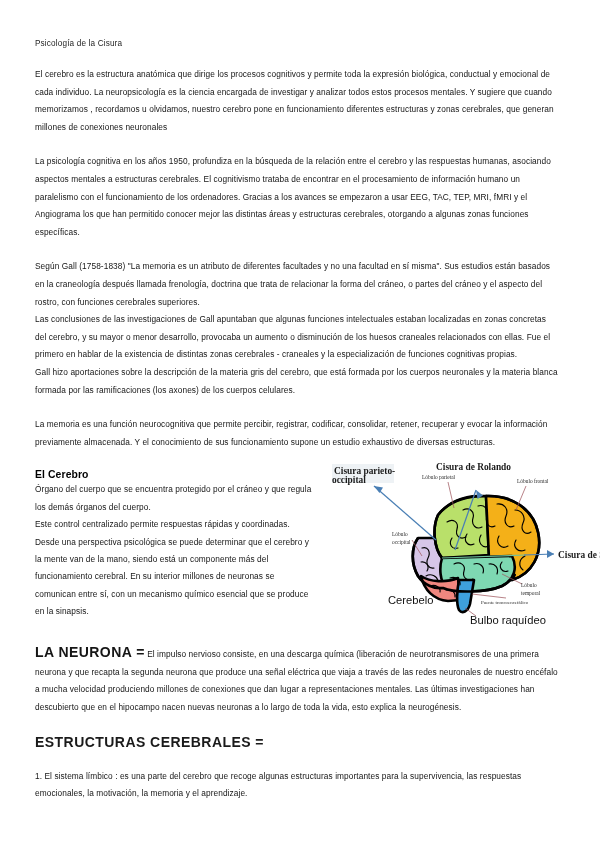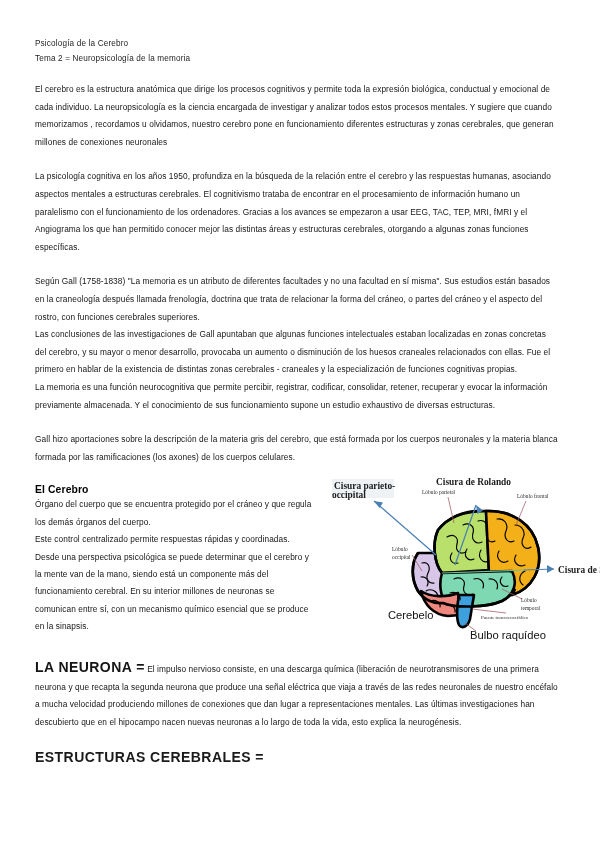--- a/index.html
+++ b/index.html
@@ -92,30 +92,29 @@
   }
   .block { margin-top: 17px; }
   .block p.para { margin-bottom: 0; }
 </style>
 </head>
 <body>
 
 <div class="page">
 
   <div class="hdr-block">
-    <div class="hdr-line">Psicología de la Cerebro</div>
-    <div class="hdr-line">Tema 2 = Neuropsicología de la memoria</div>
+    <div class="hdr-line">Psicología de la Cisura</div>
   </div>
 
   <p class="para">El cerebro es la estructura anatómica que dirige los procesos cognitivos y permite toda la expresión biológica, conductual y emocional de cada individuo. La neuropsicología es la ciencia encargada de investigar y analizar todos estos procesos mentales. Y sugiere que cuando memorizamos , recordamos u olvidamos, nuestro cerebro pone en funcionamiento diferentes estructuras y zonas cerebrales, que generan millones de conexiones neuronales</p>
   <p class="para">La psicología cognitiva en los años 1950, profundiza en la búsqueda de la relación entre el cerebro y las respuestas humanas, asociando aspectos mentales a estructuras cerebrales. El cognitivismo trataba de encontrar en el procesamiento de información humano un paralelismo con el funcionamiento de los ordenadores. Gracias a los avances se empezaron a usar EEG, TAC, TEP, MRI, fMRI y el Angiograma los que han permitido conocer mejor las distintas áreas y estructuras cerebrales, otorgando a algunas zonas funciones específicas.</p>
   <p class="para run">Según Gall (1758-1838) "La memoria es un atributo de diferentes facultades y no una facultad en sí misma". Sus estudios están basados en la craneología después llamada frenología, doctrina que trata de relacionar la forma del cráneo, o partes del cráneo y el aspecto del rostro, con funciones cerebrales superiores.</p>
   <p class="para run">Las conclusiones de las investigaciones de Gall apuntaban que algunas funciones intelectuales estaban localizadas en zonas concretas del cerebro, y su mayor o menor desarrollo, provocaba un aumento o disminución de los huesos craneales relacionados con ellas. Fue el primero en hablar de la existencia de distintas zonas cerebrales - craneales y la especialización de funciones cognitivas propias.</p>
+  <p class="para">Gall hizo aportaciones sobre la descripción de la materia gris del cerebro, que está formada por los cuerpos neuronales y la materia blanca formada por las ramificaciones (los axones) de los cuerpos celulares.</p>
   <p class="para">La memoria es una función neurocognitiva que permite percibir, registrar, codificar, consolidar, retener, recuperar y evocar la información previamente almacenada. Y el conocimiento de sus funcionamiento supone un estudio exhaustivo de diversas estructuras.</p>
-  <p class="para">Gall hizo aportaciones sobre la descripción de la materia gris del cerebro, que está formada por los cuerpos neuronales y la materia blanca formada por las ramificaciones (los axones) de los cuerpos celulares.</p>
 
   <div class="cerebro-row">
 
     <div class="cerebro-col">
       <div class="section-title">El Cerebro</div>
       <p class="para">Órgano del cuerpo que se encuentra protegido por el cráneo y que regula los demás órganos del cuerpo.</p>
       <p class="para">Este control centralizado permite respuestas rápidas y coordinadas. Desde una perspectiva psicológica se puede determinar que el cerebro y la mente van de la mano, siendo está un componente más del funcionamiento cerebral. En su interior millones de neuronas se comunican entre sí, con un mecanismo químico esencial que se produce en la sinapsis.</p>
     </div>
 
     <div class="brain-fig">
@@ -210,15 +209,16 @@
       </svg>
     </div>
   </div>
 
   <div class="block">
     <p class="para"><span class="lead-label">LA NEURONA =</span><span> El impulso nervioso consiste, en una descarga química (liberación de neurotransmisores de una primera neurona y que recapta la segunda neurona que produce una señal eléctrica que viaja a través de las redes neuronales de nuestro encéfalo a mucha velocidad produciendo millones de conexiones que dan lugar a representaciones mentales. Las últimas investigaciones han descubierto que en el hipocampo nacen nuevas neuronas a lo largo de toda la vida, esto explica la neurogénesis.</span></p>
   </div>
 
   <div class="block">
     <div class="lead-label" style="margin-bottom:18px;">ESTRUCTURAS CEREBRALES =</div>
+    <p class="para">1. El sistema límbico : es una parte del cerebro que recoge algunas estructuras importantes para la supervivencia, las respuestas emocionales, la motivación, la memoria y el aprendizaje.</p>
   </div>
 
 </div>
 
 </body></html>

